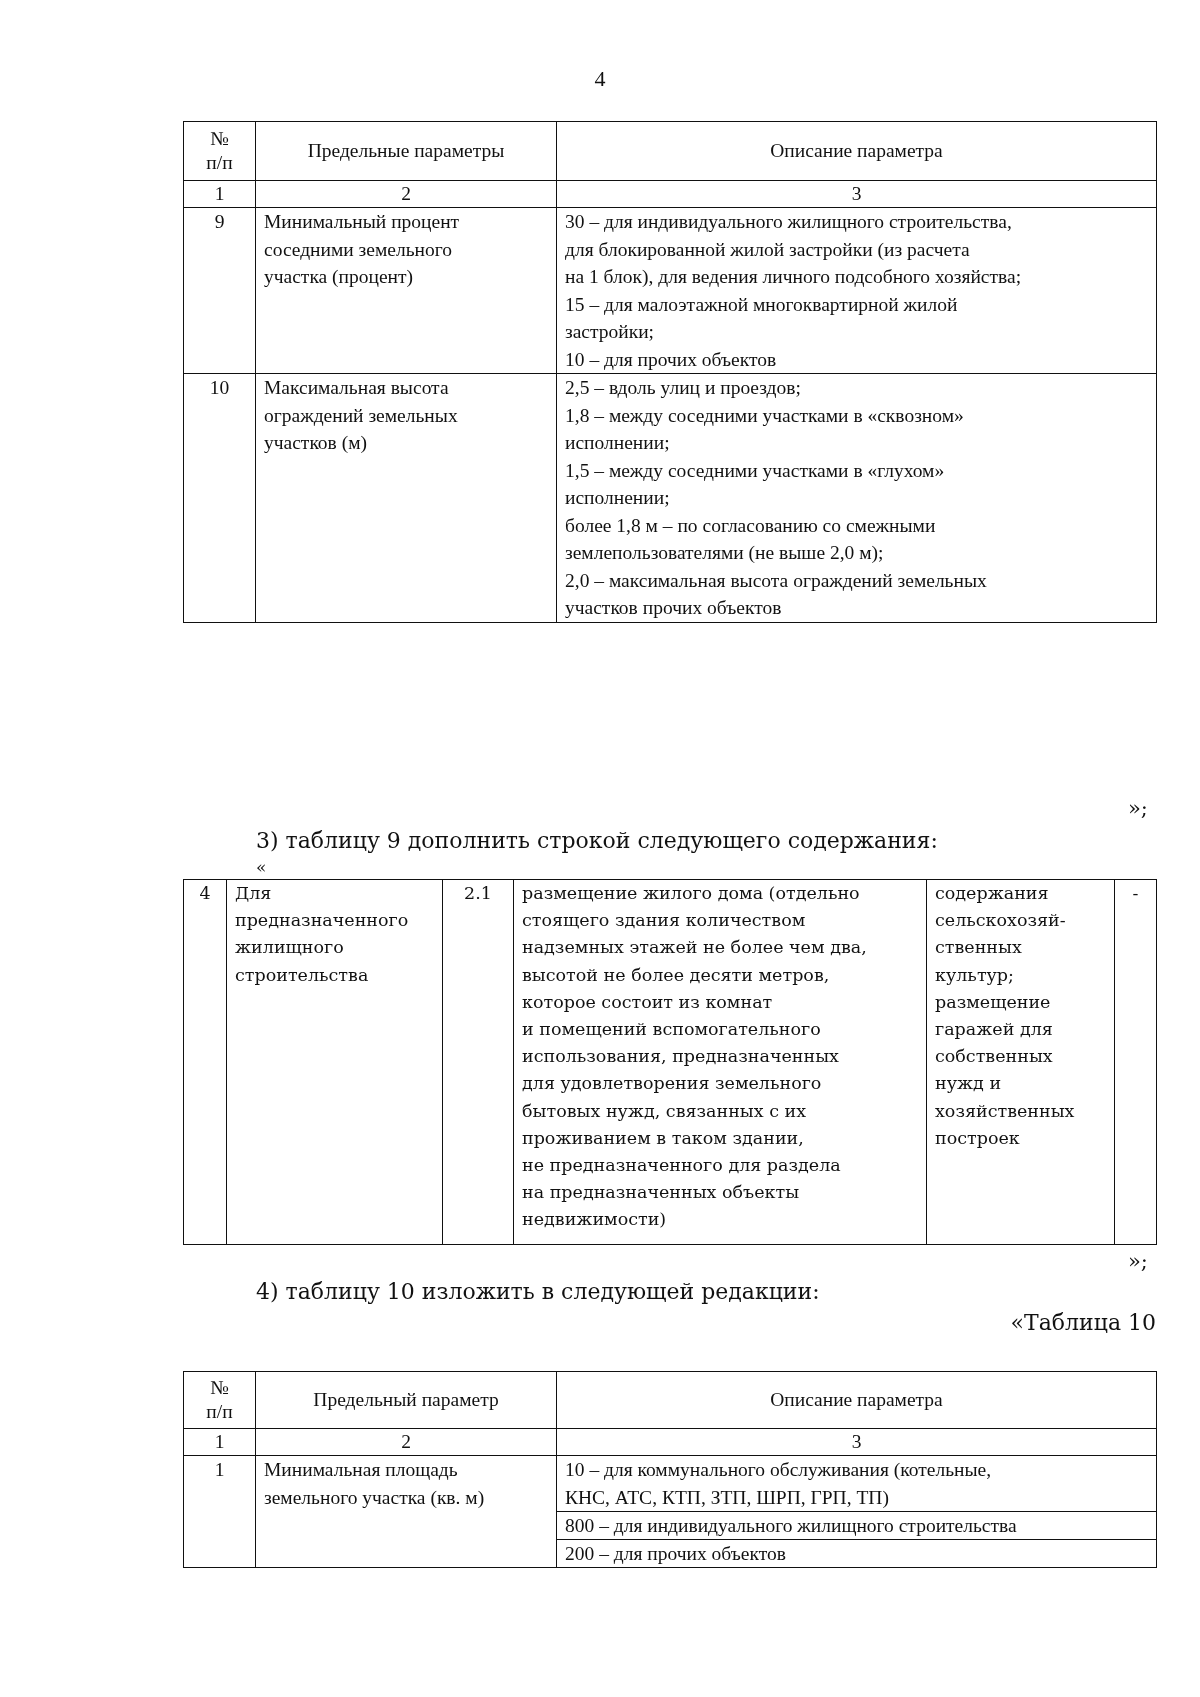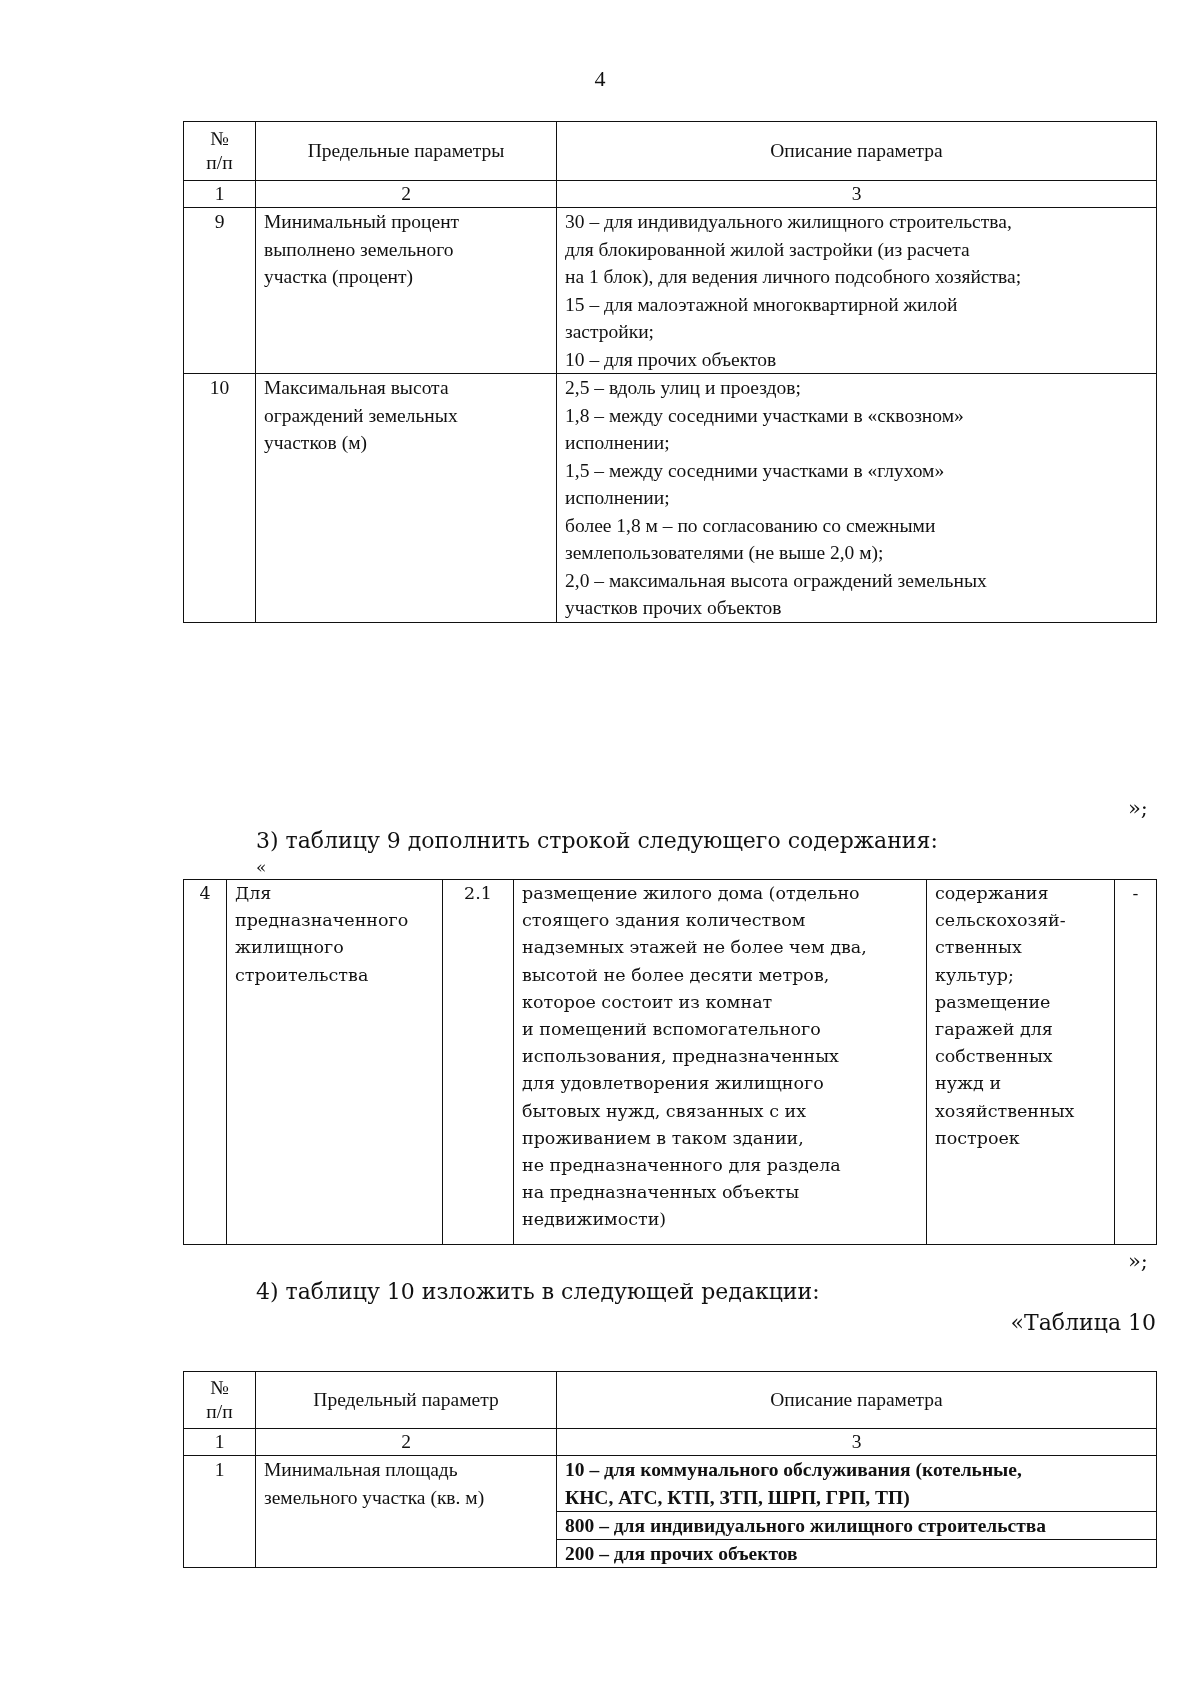--- a/index.html
+++ b/index.html
@@ -38,21 +38,21 @@
   </tr>
   <tr style="height:27px">
     <td class="c" style="line-height:25px">1</td>
     <td class="c" style="line-height:25px">2</td>
     <td class="c" style="line-height:25px">3</td>
   </tr>
   <tr style="height:165px">
     <td class="c">9</td>
     <td>
       <span class="line">Минимальный процент</span>
-      <span class="line">выполнено земельного</span>
+      <span class="line">соседними земельного</span>
       <span class="line">участка (процент)</span>
     </td>
     <td>
       <span class="line">30 – для индивидуального жилищного строительства,</span>
       <span class="line">для блокированной жилой застройки (из расчета</span>
       <span class="line">на 1 блок), для ведения личного подсобного хозяйства;</span>
       <span class="line">15 – для малоэтажной многоквартирной жилой</span>
       <span class="line">застройки;</span>
       <span class="line">10 – для прочих объектов</span>
     </td>
@@ -104,21 +104,21 @@
     </td>
     <td class="c">2.1</td>
     <td>
       <span class="line">размещение жилого дома (отдельно</span>
       <span class="line">стоящего здания количеством</span>
       <span class="line">надземных этажей не более чем два,</span>
       <span class="line">высотой не более десяти метров,</span>
       <span class="line">которое состоит из комнат</span>
       <span class="line">и помещений вспомогательного</span>
       <span class="line">использования, предназначенных</span>
-      <span class="line">для удовлетворения жилищного</span>
+      <span class="line">для удовлетворения земельного</span>
       <span class="line">бытовых нужд, связанных с их</span>
       <span class="line">проживанием в таком здании,</span>
       <span class="line">не предназначенного для раздела</span>
       <span class="line">на предназначенных объекты</span>
       <span class="line">недвижимости)</span>
     </td>
     <td>
       <span class="line">содержания</span>
       <span class="line">сельскохозяй-</span>
       <span class="line">ственных</span>
@@ -159,21 +159,21 @@
     <td class="c" style="line-height:25px">1</td>
     <td class="c" style="line-height:25px">2</td>
     <td class="c" style="line-height:25px">3</td>
   </tr>
   <tr>
     <td class="c">1</td>
     <td>
       <span class="line">Минимальная площадь</span>
       <span class="line">земельного участка (кв. м)</span>
     </td>
-    <td style="padding:0;font-weight:bold;">
+    <td style="padding:0;">
       <div style="padding:0 8px; height:55px; border-bottom:1.6px solid #111;">
         <span class="line">10 – для коммунального обслуживания (котельные,</span>
         <span class="line">КНС, АТС, КТП, ЗТП, ШРП, ГРП, ТП)</span>
       </div>
       <div style="padding:0 8px; height:27px; border-bottom:1.6px solid #111;">
         <span class="line">800 – для индивидуального жилищного строительства</span>
       </div>
       <div style="padding:0 8px; height:27px;">
         <span class="line">200 – для прочих объектов</span>
       </div>

